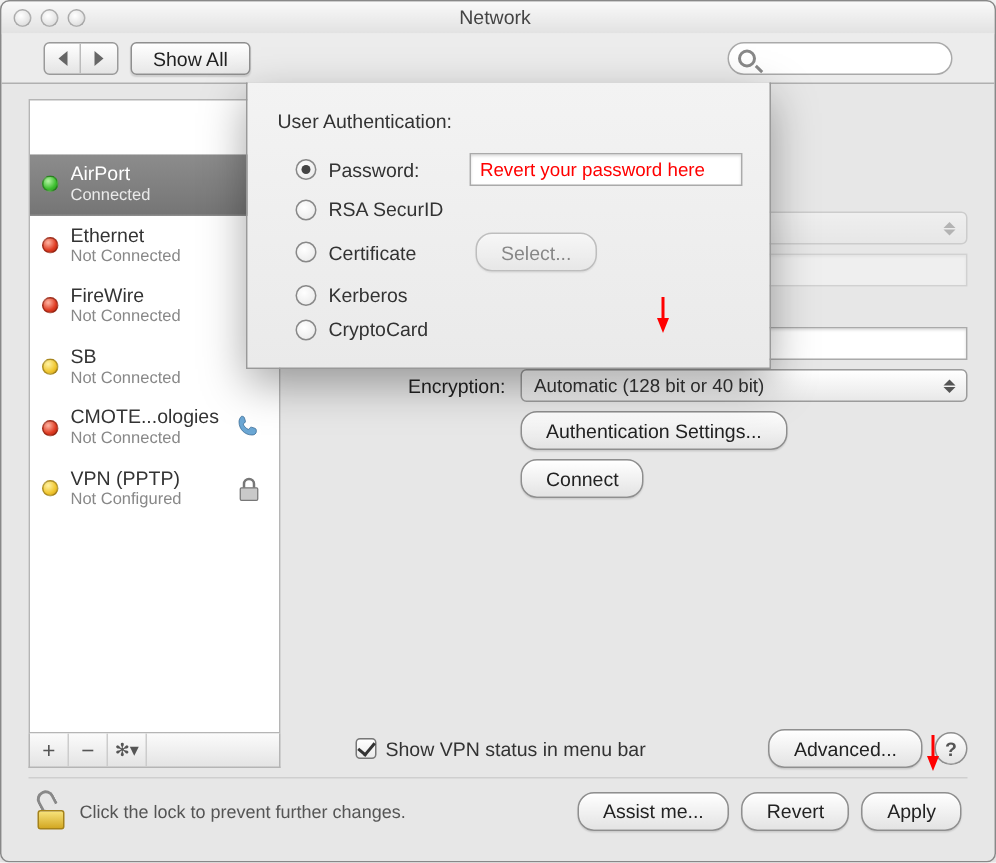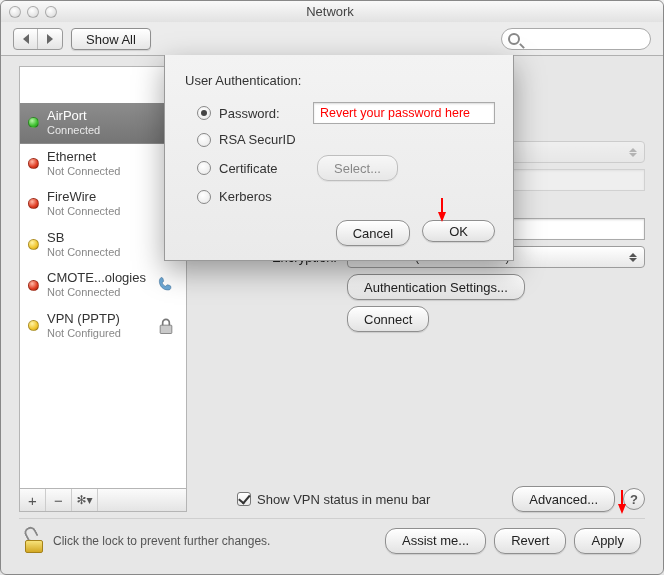--- a/index.html
+++ b/index.html
@@ -46,21 +46,21 @@
     position: absolute;
     left: 0; right: 4px;
     text-align: center;
     font-size: 13px;
     color: #444;
   }
   .toolbar {
     height: 33px;
     display: flex;
     align-items: center;
-    padding: 0 12px;
+    padding: 0 28px;
     gap: 8px;
     border-bottom: 1px solid #b0b0b0;
   }
   .segbtn {
     display: flex;
     border: 1px solid #9a9a9a;
     border-radius: 4px;
     overflow: hidden;
     background: linear-gradient(#fff,#e4e4e4);
     height: 22px;
@@ -483,22 +483,22 @@
     </div>
     <div class="radiorow">
       <div class="radio"></div>
       <div class="radiolabel">Certificate</div>
       <div class="pillbtn" style="opacity:.5">Select...</div>
     </div>
     <div class="radiorow">
       <div class="radio"></div>
       <div class="radiolabel">Kerberos</div>
     </div>
-    <div class="sheetbtns">
-      <div class="pillbtn">Cancel</div>
-      <div class="pillbtn" style="padding:1px 26px">OK</div>
+    <div class="radiorow">
+      <div class="radio"></div>
+      <div class="radiolabel">CryptoCard</div>
     </div>
   </div>
 
   <div class="red-arrow arrow-ok"></div>
   <div class="red-arrow arrow-apply"></div>
 
 </div>
 
 </body></html>

